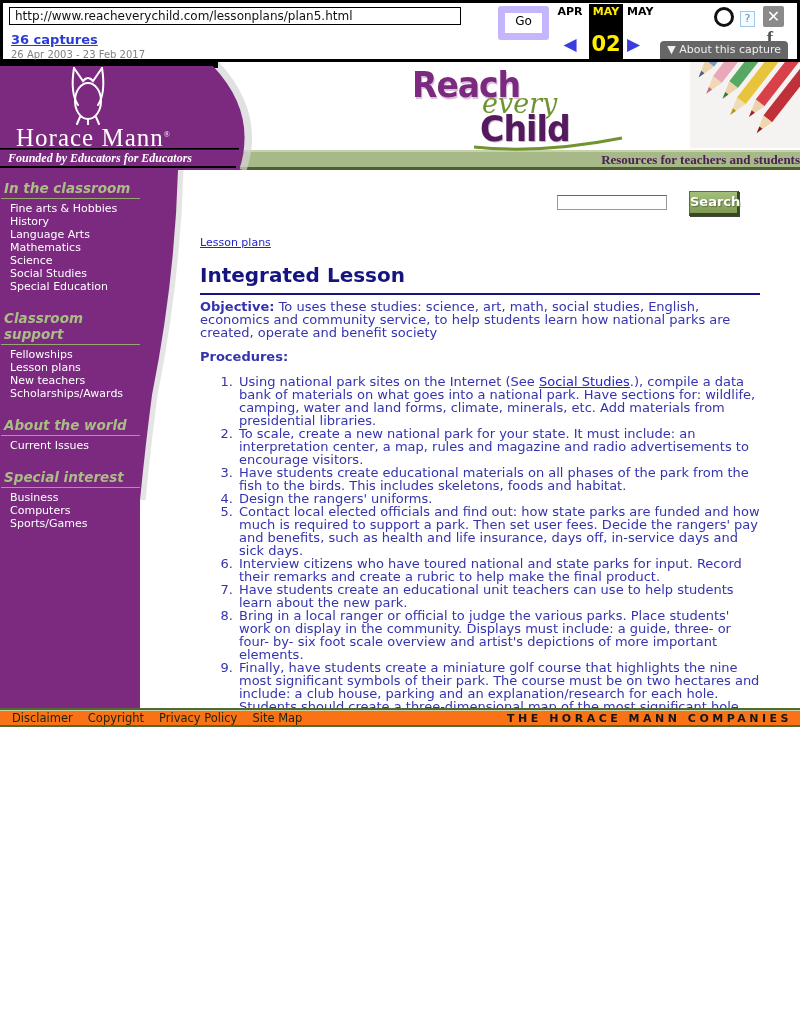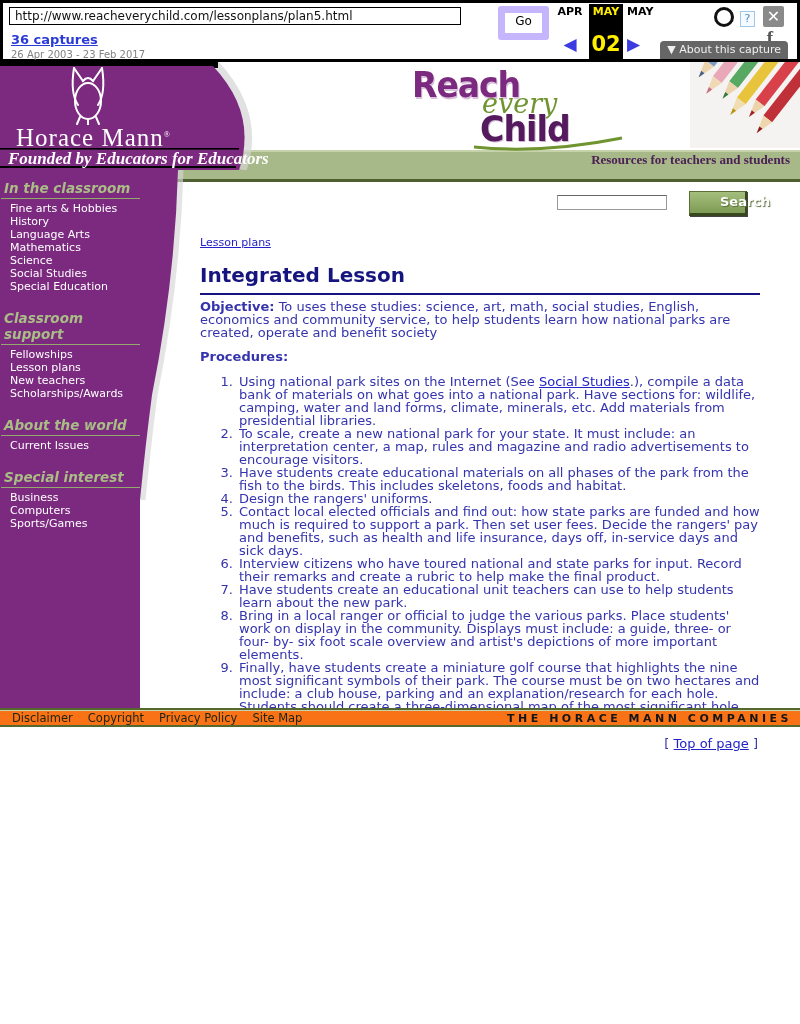--- a/index.html
+++ b/index.html
@@ -31,30 +31,30 @@
       color:#4a90c0;background:#f4faff;font-size:11px;text-align:center;line-height:14px;cursor:pointer;}
   #wb-close{position:absolute;right:13px;top:3px;width:21px;height:21px;background:#8a8a8a;color:#fff;
       font-weight:bold;font-size:16px;text-align:center;line-height:21px;border-radius:2px;cursor:pointer;}
   #wb-fb{position:absolute;right:24px;top:24px;font-family:"Liberation Serif",serif;font-size:19px;
       color:#555;font-weight:bold;cursor:pointer;}
   #wb-about{position:absolute;right:9px;bottom:0;background:#666;color:#f0f0f0;font-size:11px;
       padding:2px 7px 3px;border-radius:4px 4px 0 0;cursor:pointer;}
 
   
   #header{position:absolute;top:62px;left:0;width:800px;height:108px;background:#fff;}
-  #green-banner{position:absolute;top:88px;left:0;width:800px;height:32px;box-sizing:border-box;
+  #green-banner{position:absolute;top:88px;left:0;width:800px;height:20px;box-sizing:border-box;
       background:#a7b989;border-top:2px solid #c6d2a9;border-bottom:3px solid #4e602f;
-      text-align:right;padding-right:10px;font-family:"Liberation Serif",serif;font-weight:bold;
+      text-align:right;font-family:"Liberation Serif",serif;font-weight:bold;
       font-size:13px;line-height:15px;color:#4b2055;}
   #hm-svg{position:absolute;left:0;top:0;}
   #hm-name{position:absolute;left:16px;top:62px;font-family:"Liberation Serif",serif;font-size:25px;
       color:#fff;letter-spacing:1px;white-space:nowrap;}
   #hm-name sup{font-size:8px;}
   #hm-tagline{position:absolute;left:8px;top:89px;font-family:"Liberation Serif",serif;font-style:italic;
-      font-weight:bold;font-size:17px;color:#fff;line-height:15px;white-space:nowrap;}
+      font-weight:bold;font-size:12px;color:#fff;line-height:15px;white-space:nowrap;}
   #owl{position:absolute;left:52px;top:3px;}
   #rec-logo{position:absolute;left:402px;top:2px;width:250px;height:86px;}
   .rec-reach{position:absolute;left:10px;top:0;font-size:33px;font-weight:bold;color:#7c2a80;
       letter-spacing:-1px;transform:scaleY(1.08);transform-origin:top left;
       text-shadow:1px 1px 0 #d8c2da;}
   .rec-every{position:absolute;left:80px;top:24px;font-family:"DejaVu Serif",serif;font-style:italic;
       font-size:27px;color:#6f9430;}
   .rec-child{position:absolute;left:78px;top:44px;font-size:36px;font-weight:bold;color:#551a5e;
       letter-spacing:-1px;transform:scaleX(.92);transform-origin:top left;text-shadow:1px 1px 0 #cbb6cf;}
   #rec-swash{position:absolute;left:70px;top:72px;}
@@ -66,25 +66,25 @@
   #sidebar-nav{position:absolute;left:0;top:176px;width:150px;}
   .side-heading{margin:17px 10px 3px 1px;padding:0 0 2px 3px;color:#a9bd85;font-weight:bold;
       font-style:italic;font-size:13.5px;border-bottom:1px solid #93a96e;}
   .side-heading:first-child{margin-top:4px;}
   .side-item{padding-left:10px;color:#fff;font-size:11px;line-height:13px;margin:0;cursor:pointer;white-space:nowrap;}
 
   
   #main{position:absolute;left:200px;top:180px;width:560px;color:#3534ae;}
   #search-input{position:absolute;left:357px;top:15px;width:110px;height:15px;border:1px solid #999;
       border-top:1px solid #666;box-sizing:border-box;font-size:11px;}
-  #search-btn{position:absolute;left:489px;top:11px;width:58px;height:25px;
+  #search-btn{position:absolute;left:489px;top:11px;width:50px;height:25px;
       background:linear-gradient(#a4bf7c,#7e9b55);color:#fff;font-weight:bold;font-size:13px;
       border:1px solid #5a6e3a;border-right:2px solid #39471f;border-bottom:3px solid #39471f;
       box-shadow:1px 1px 0 #444;text-shadow:1px 1px 1px #5a6e3a;cursor:pointer;box-sizing:border-box;
-      line-height:19px;text-align:center;padding-left:30px;}
+      line-height:19px;text-align:center;}
   #breadcrumb{position:absolute;left:0;top:56px;font-size:11px;color:#2323c8;
       text-decoration:underline;cursor:pointer;}
   #page-title{position:absolute;left:0;top:83px;width:560px;font-size:20px;font-weight:bold;
       color:#16157f;padding-bottom:6px;border-bottom:2px solid #16157f;margin:0;}
   #copy{position:absolute;left:0;top:120px;width:560px;font-size:13px;line-height:13px;}
   #copy p{margin:0 0 11px;}
   .lbl{font-weight:bold;}
   #steps{margin:12px 0 0;padding-left:37px;}
   #steps li{margin:0;padding-left:2px;}
   #steps a{color:#2323c8;text-decoration:underline;cursor:pointer;}
@@ -252,23 +252,20 @@
           <li>Using national park sites on the Internet (See <a>Social Studies</a>.), compile a data bank of materials on what goes into a national park. Have sections for: wildlife, camping, water and land forms, climate, minerals, etc. Add materials from presidential libraries.</li>
           <li>To scale, create a new national park for your state. It must include: an interpretation center, a map, rules and magazine and radio advertisements to encourage visitors.</li>
           <li>Have students create educational materials on all phases of the park from the fish to the birds. This includes skeletons, foods and habitat.</li>
           <li>Design the rangers' uniforms.</li>
           <li>Contact local elected officials and find out: how state parks are funded and how much is required to support a park. Then set user fees. Decide the rangers' pay and benefits, such as health and life insurance, days off, in-service days and sick days.</li>
           <li>Interview citizens who have toured national and state parks for input. Record their remarks and create a rubric to help make the final product.</li>
           <li>Have students create an educational unit teachers can use to help students learn about the new park.</li>
           <li>Bring in a local ranger or official to judge the various parks. Place students' work on display in the community. Displays must include: a guide, three- or four- by- six foot scale overview and artist's depictions of more important elements.</li>
           <li>Finally, have students create a miniature golf course that highlights the nine most significant symbols of their park. The course must be on two hectares and include: a club house, parking and an explanation/research for each hole. Students should create a three-dimensional map of the most significant hole.</li>
         </ol>
-      <div id="top-line">
-        <span>[ </span><a>Top of page</a><span> ]</span>
-      </div>
     </div>
   </div>
 
   <div id="footer">
     <div id="footer-links"><span>Disclaimer</span><span>Copyright</span><span>Privacy Policy</span><span>Site Map</span></div>
     <div id="footer-co">THE HORACE MANN COMPANIES</div>
   </div>
 
 </div>
 

